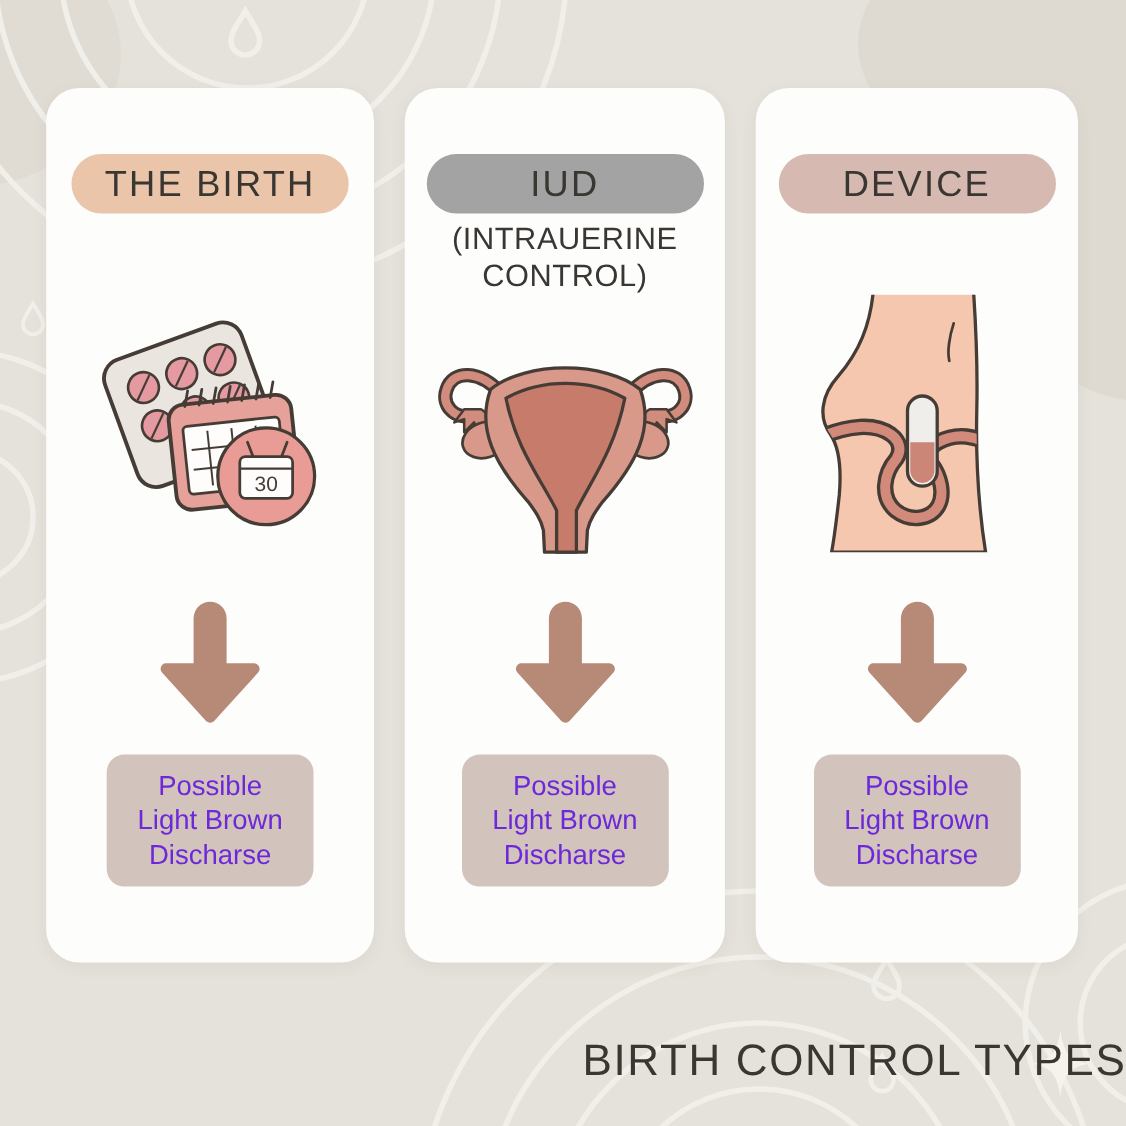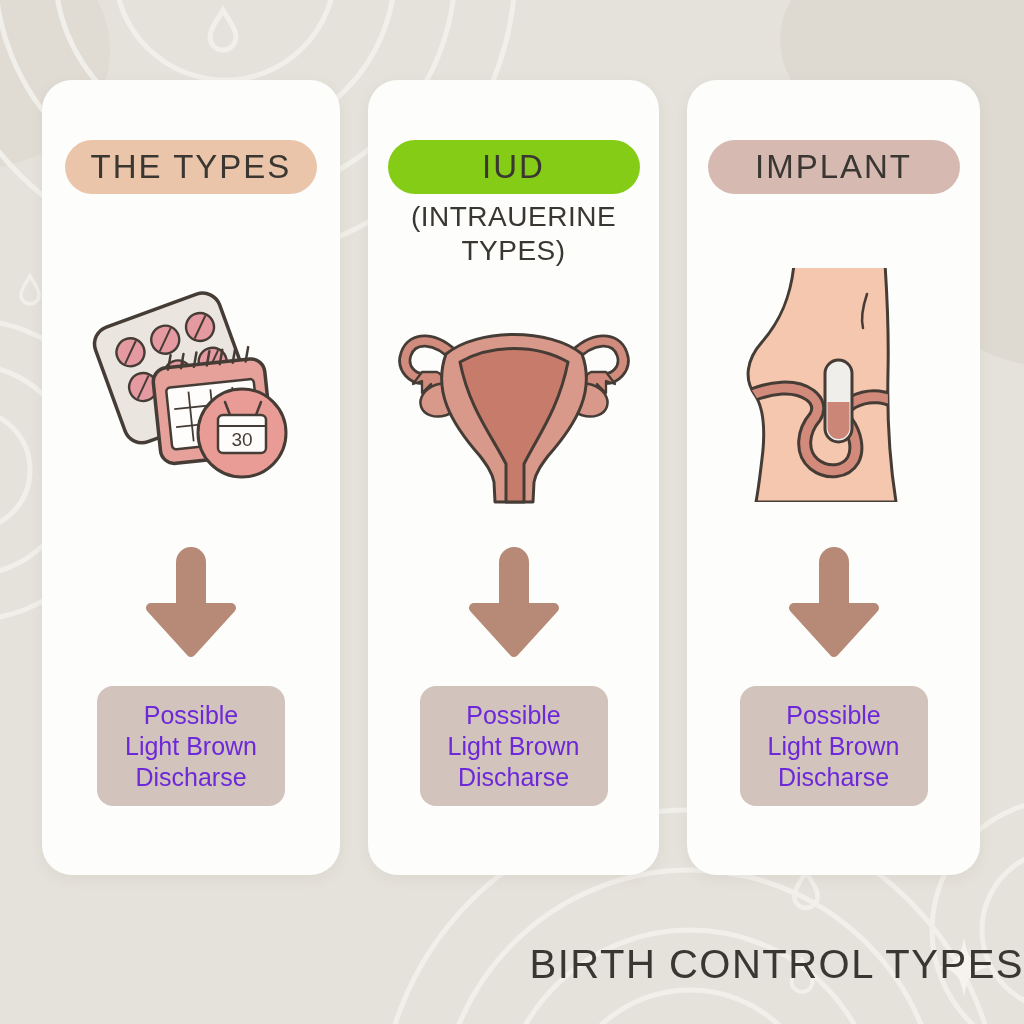--- a/index.html
+++ b/index.html
@@ -17,21 +17,21 @@
   .card-1{left:42px;width:298px;}
   .card-2{left:368px;width:291px;}
   .card-3{left:687px;width:293px;}
   .badge{
     position:absolute;top:60px;left:50%;transform:translateX(-50%);
     width:252px;height:54px;border-radius:27px;
     display:flex;align-items:center;justify-content:center;
     font-size:33px;letter-spacing:2px;color:#3a3732;
   }
   .card-1 .badge{background:#eac5aa;}
-  .card-2 .badge{background:#84cc16;}
+  .card-2 .badge{background:#a3a3a3;}
   .card-3 .badge{background:#d6bab2;}
   .subtitle{
     position:absolute;top:120px;left:0;right:0;text-align:center;
     font-size:28px;line-height:34px;letter-spacing:0.5px;color:#3a3732;
     padding:0 20px;
   }
   .illus{position:absolute;left:50%;transform:translateX(-50%);}
   .illus-pill{top:205px;width:214px;height:196px;text-align:right;}
   .illus-uterus{top:230px;width:236px;height:194px;}
   .illus-arm{top:188px;width:200px;height:234px;}
@@ -78,21 +78,21 @@
     <path transform="translate(223,30)" d="M0,-20 C7,-8 13,-1 13,7 A13,13 0 1 1 -13,7 C-13,-1 -7,-8 0,-20 Z"></path>
     <path transform="translate(806,890) scale(0.9)" d="M0,-20 C7,-8 13,-1 13,7 A13,13 0 1 1 -13,7 C-13,-1 -7,-8 0,-20 Z"></path>
     <path transform="translate(802,976) scale(0.8)" d="M0,-20 C7,-8 13,-1 13,7 A13,13 0 1 1 -13,7 C-13,-1 -7,-8 0,-20 Z"></path>
     <path transform="translate(30,290) scale(0.7)" d="M0,-20 C7,-8 13,-1 13,7 A13,13 0 1 1 -13,7 C-13,-1 -7,-8 0,-20 Z"></path>
   </g>
   <path transform="translate(964,967)" fill="#f6f3ed" d="M0,-30 C3,-9 9,-3 26,0 C9,3 3,9 0,30 C-3,9 -9,3 -26,0 C-9,-3 -3,-9 0,-30 Z"></path>
 </svg>
 
 <div class="card card-1">
   <div class="badge">
-    <span>THE TYPES</span>
+    <span>THE BIRTH</span>
   </div>
   <div class="subtitle"></div>
 
   <div class="illus illus-pill">
     <svg width="214" height="196" viewBox="0 0 214 196">
       <g transform="rotate(-20 88 82)">
         <rect x="22" y="22" width="132" height="122" rx="18" fill="#ebe5e0" stroke="#463c36" stroke-width="3.5"></rect>
         <g fill="#e59aa1" stroke="#463c36" stroke-width="2.4">
           <circle cx="54" cy="54" r="14"></circle>
             <circle cx="91" cy="54" r="14"></circle>
@@ -156,21 +156,21 @@
     <span>Possible</span>
     <span>Light Brown</span>
     <span>Discharse</span>
   </div>
 </div>
 
 <div class="card card-2">
   <div class="badge">
     <span>IUD</span>
   </div>
-  <div class="subtitle">(INTRAUERINE TYPES)</div>
+  <div class="subtitle">(INTRAUERINE CONTROL)</div>
 
   <div class="illus illus-uterus">
     <svg width="236" height="194" viewBox="0 0 236 194">
       <g id="adnexa">
         <path d="M60,48 C40,26 16,26 10,44 C5,58 17,71 31,68" fill="none" stroke="#463c36" stroke-width="13" stroke-linecap="round"></path>
         <path d="M60,48 C40,26 16,26 10,44 C5,58 17,71 31,68" fill="none" stroke="#d28c7d" stroke-width="7.5" stroke-linecap="round"></path>
         <path d="M26,62 L17,74 L26,71 L26,83 L35,74 L39,86 L46,77 C49,71 46,64 41,62 Z" fill="#d28c7d" stroke="#463c36" stroke-width="2.3" stroke-linejoin="round"></path>
         <ellipse cx="45" cy="90" rx="21" ry="16" transform="rotate(-18 45 90)" fill="#d9998a" stroke="#463c36" stroke-width="2.5"></ellipse>
       </g>
       <use href="#adnexa" transform="translate(236,0) scale(-1,1)"></use>
@@ -186,21 +186,21 @@
 
   <div class="result-box">
     <span>Possible</span>
     <span>Light Brown</span>
     <span>Discharse</span>
   </div>
 </div>
 
 <div class="card card-3">
   <div class="badge">
-    <span>IMPLANT</span>
+    <span>DEVICE</span>
   </div>
 
   <div class="illus illus-arm">
     <svg width="200" height="234" viewBox="0 0 200 234">
       <defs>
         <clipPath id="armclip">
           <path d="M60,-4 C57,28 47,52 28,74 C12,92 10,112 21,127 C29,139 31,158 29,182 C27,200 25,218 22,234 L162,234 C156,196 153,148 154,104 C155,60 153,26 151,-4 Z"></path>
         </clipPath>
       </defs>
       <path d="M60,-4 C57,28 47,52 28,74 C12,92 10,112 21,127 C29,139 31,158 29,182 C27,200 25,218 22,234 L162,234 C156,196 153,148 154,104 C155,60 153,26 151,-4 Z" fill="#f4c7ae" stroke="#463c36" stroke-width="3"></path>

